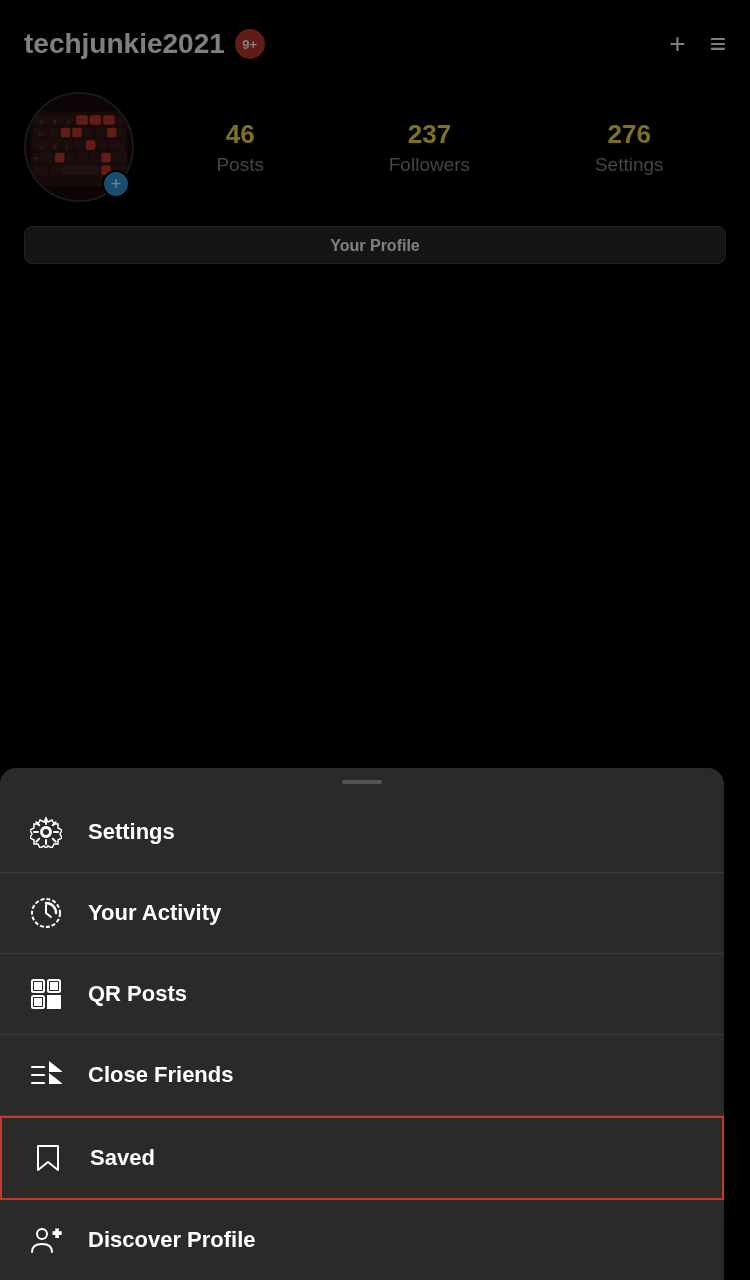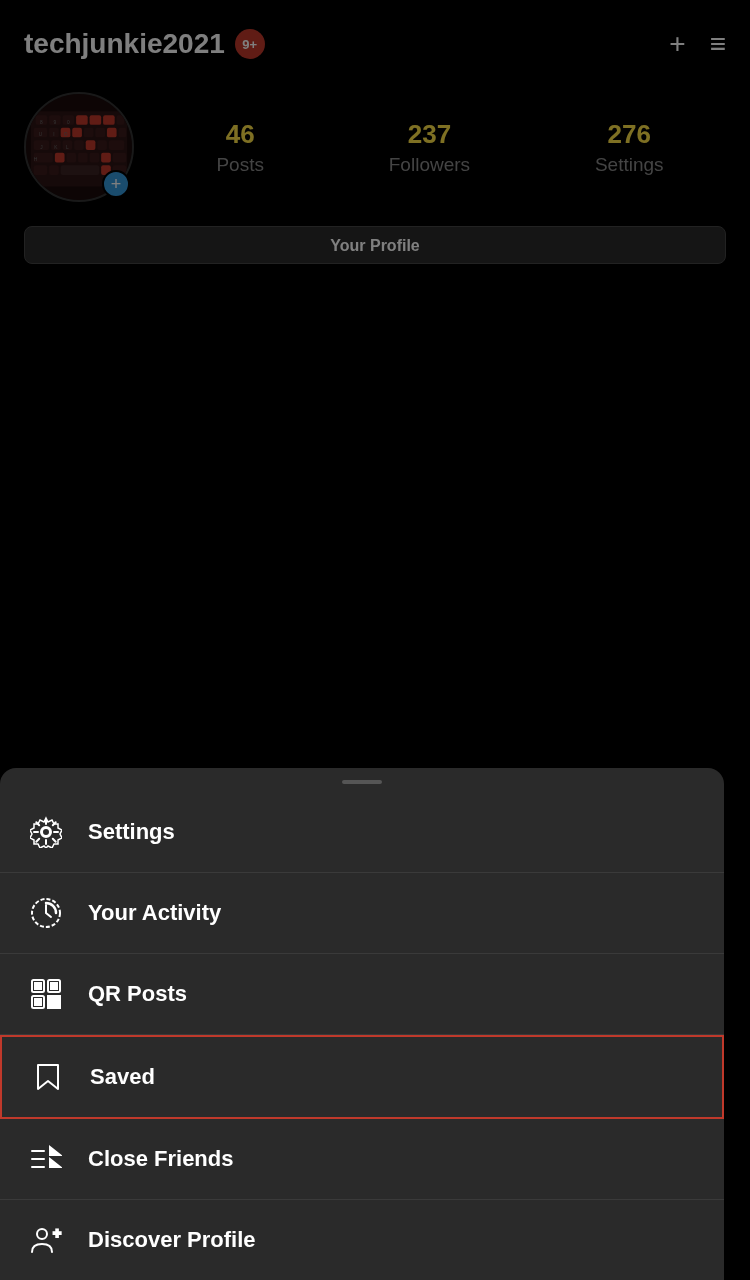--- a/index.html
+++ b/index.html
@@ -373,42 +373,42 @@
         <rect x="5" y="21" width="6" height="6" fill="#fff"></rect>
         <rect x="18" y="18" width="5" height="5" fill="#fff"></rect>
         <rect x="25" y="18" width="5" height="5" fill="#fff"></rect>
         <rect x="18" y="25" width="5" height="5" fill="#fff"></rect>
         <rect x="25" y="25" width="5" height="5" fill="#fff"></rect>
       </svg>
     </div>
     <span class="menu-label">QR Posts</span>
   </div>
 
-  <div class="menu-item highlighted" style="border: 2px solid #c0392b;">
-    <div class="menu-icon">
-      <svg viewBox="0 0 32 32">
-        <path d="M6 4 L26 4 L26 28 L16 20 L6 28 Z" stroke="#fff" stroke-width="2" fill="none" stroke-linejoin="round"></path>
-      </svg>
-    </div>
-    <span class="menu-label">Saved</span>
-  </div>
-
   <div class="menu-item">
     <div class="menu-icon">
       <svg viewBox="0 0 32 32">
         <line x1="2" y1="8" x2="14" y2="8" stroke="#fff" stroke-width="2" stroke-linecap="round"></line>
         <line x1="2" y1="16" x2="14" y2="16" stroke="#fff" stroke-width="2" stroke-linecap="round"></line>
         <line x1="2" y1="24" x2="14" y2="24" stroke="#fff" stroke-width="2" stroke-linecap="round"></line>
         <polygon points="20,4 30,12 20,12" fill="#fff"></polygon>
         <polygon points="20,16 30,24 20,24" fill="#fff"></polygon>
       </svg>
     </div>
     <span class="menu-label">Close Friends</span>
   </div>
 
+  <div class="menu-item highlighted" style="border: 2px solid #c0392b;">
+    <div class="menu-icon">
+      <svg viewBox="0 0 32 32">
+        <path d="M6 4 L26 4 L26 28 L16 20 L6 28 Z" stroke="#fff" stroke-width="2" fill="none" stroke-linejoin="round"></path>
+      </svg>
+    </div>
+    <span class="menu-label">Saved</span>
+  </div>
+
   <div class="menu-item">
     <div class="menu-icon">
       <svg viewBox="0 0 32 32">
         <circle cx="12" cy="10" r="5" stroke="#fff" stroke-width="2" fill="none"></circle>
         <path d="M2 28 Q2 20 12 20 Q22 20 22 28" stroke="#fff" stroke-width="2" fill="none" stroke-linecap="round"></path>
         <text x="23" y="14" font-size="14" fill="#fff" font-weight="bold">+</text>
       </svg>
     </div>
     <span class="menu-label">Discover Profile</span>
   </div>

